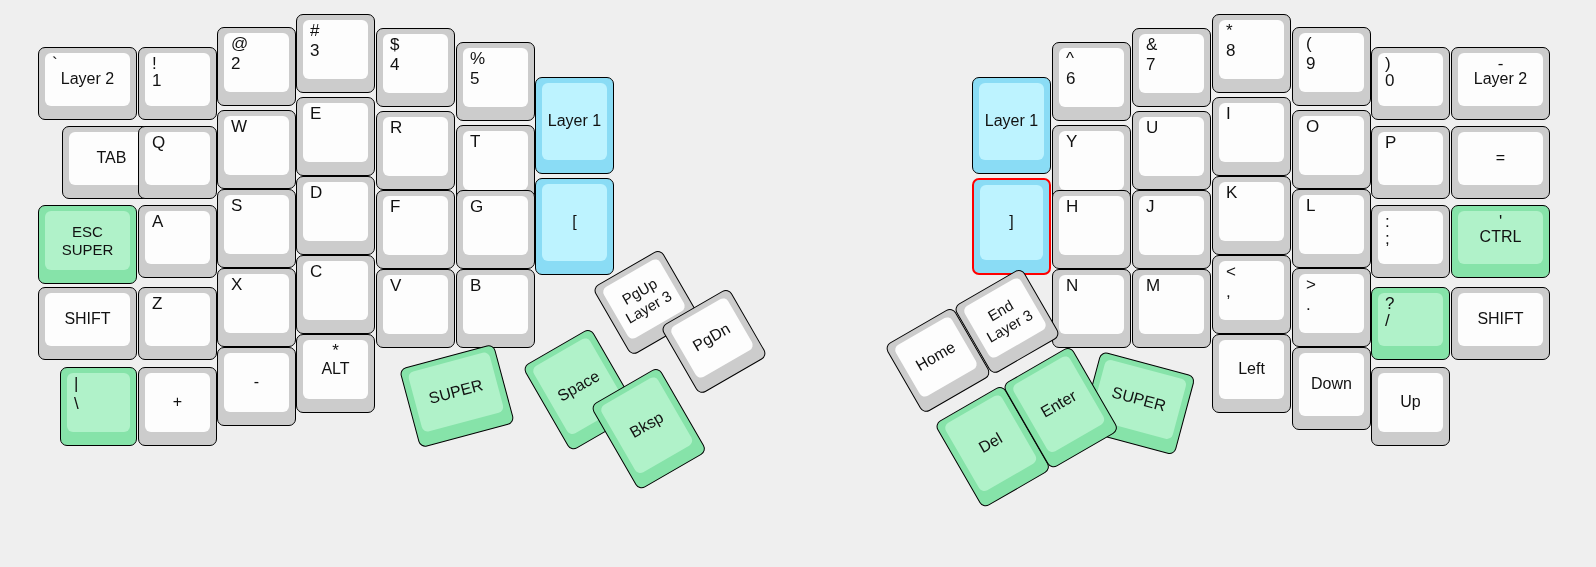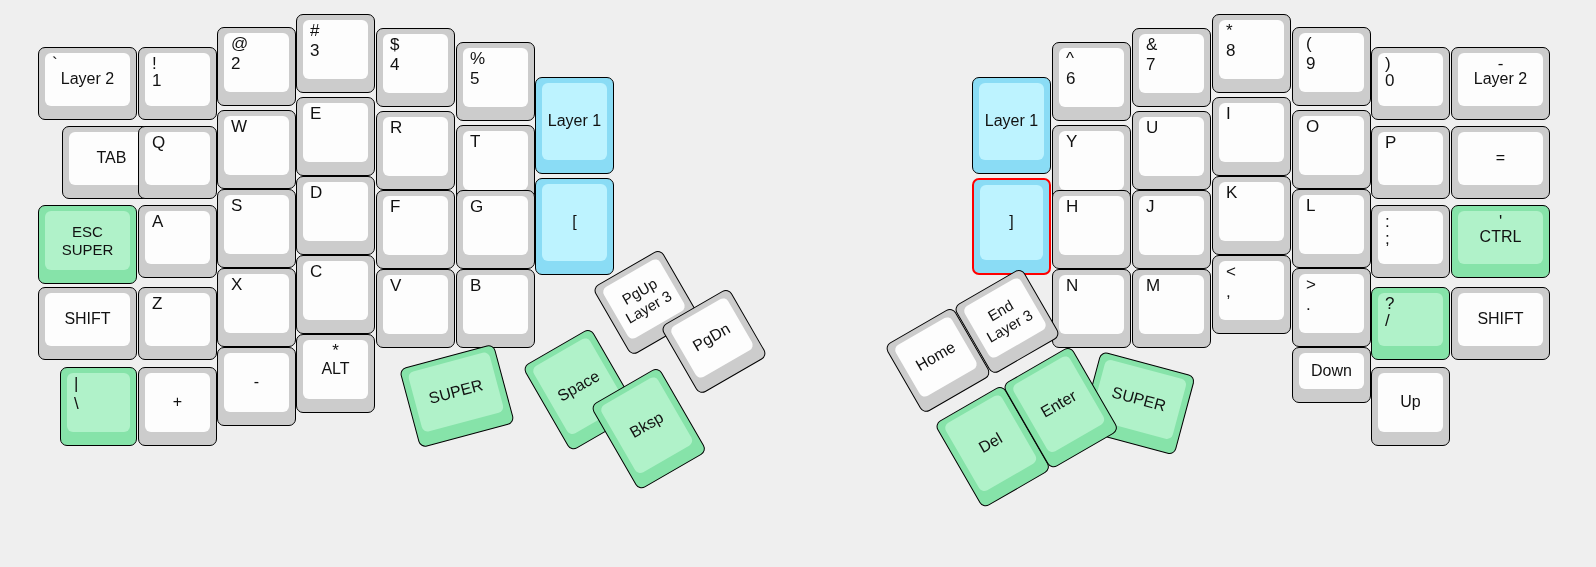--- a/index.html
+++ b/index.html
@@ -361,20 +361,25 @@
         <div class="cap">
           <span class="legend-top">K</span>
         </div>
       </div>
       <div class="key white" style="left: 1212px; top: 255px; width: 79px; height: 79px;">
         <div class="cap">
           <span class="legend-top">&lt;</span>
           <span class="legend-mid">,</span>
         </div>
       </div>
+      <div class="key white" style="left: 1212px; top: 334px; width: 79px; height: 79px;">
+        <div class="cap">
+          <span class="legend-ctr">Left</span>
+        </div>
+      </div>
       <div class="key white" style="left: 1292px; top: 27px; width: 79px; height: 79px;">
         <div class="cap">
           <span class="legend-top">(</span>
           <span class="legend-mid">9</span>
         </div>
       </div>
       <div class="key white" style="left: 1292px; top: 110px; width: 79px; height: 79px;">
         <div class="cap">
           <span class="legend-top">O</span>
         </div>
@@ -383,21 +388,21 @@
         <div class="cap">
           <span class="legend-top">L</span>
         </div>
       </div>
       <div class="key white" style="left: 1292px; top: 268px; width: 79px; height: 79px;">
         <div class="cap">
           <span class="legend-top">&gt;</span>
           <span class="legend-mid">.</span>
         </div>
       </div>
-      <div class="key white" style="left: 1292px; top: 347px; width: 79px; height: 56px;">
+      <div class="key white" style="left: 1292px; top: 347px; width: 79px; height: 83px;">
         <div class="cap">
           <span class="legend-ctr">Down</span>
         </div>
       </div>
       <div class="key white" style="left: 1371px; top: 47px; width: 79px; height: 73px;">
         <div class="cap">
           <span class="legend-top">)</span>
           <span class="legend-mid">0</span>
         </div>
       </div>

